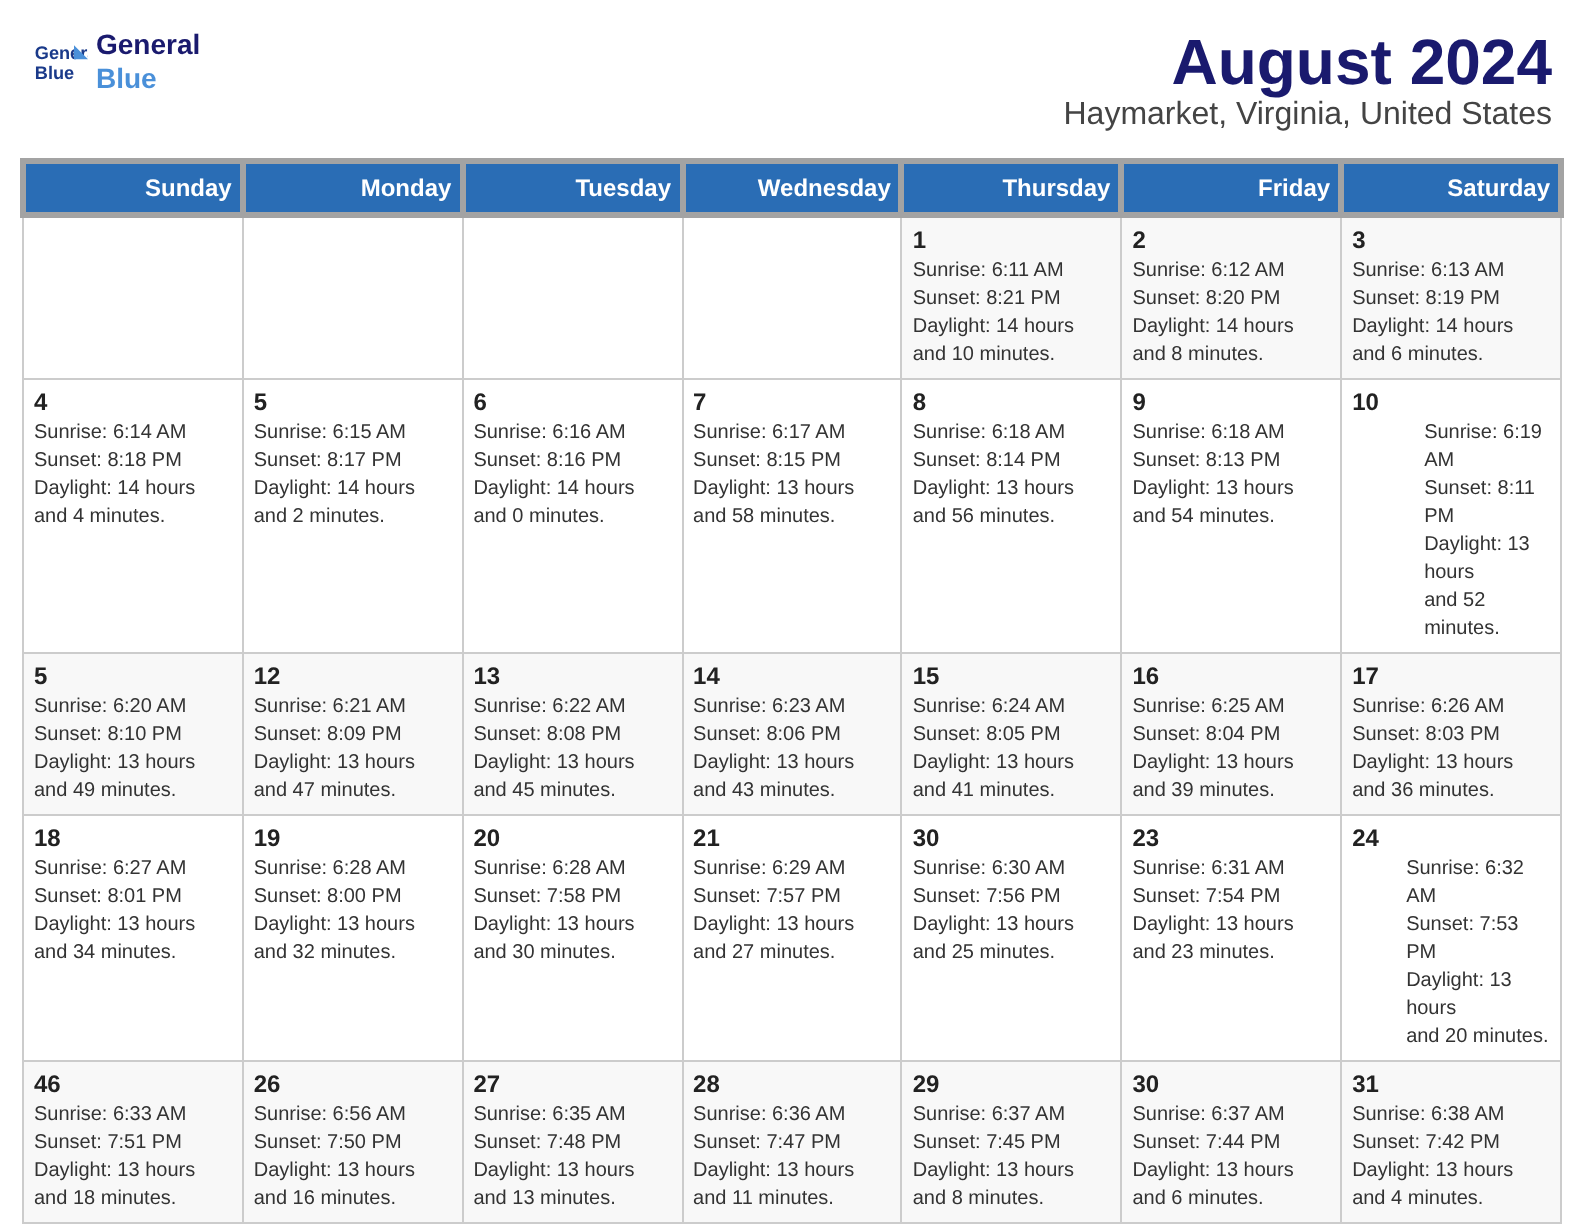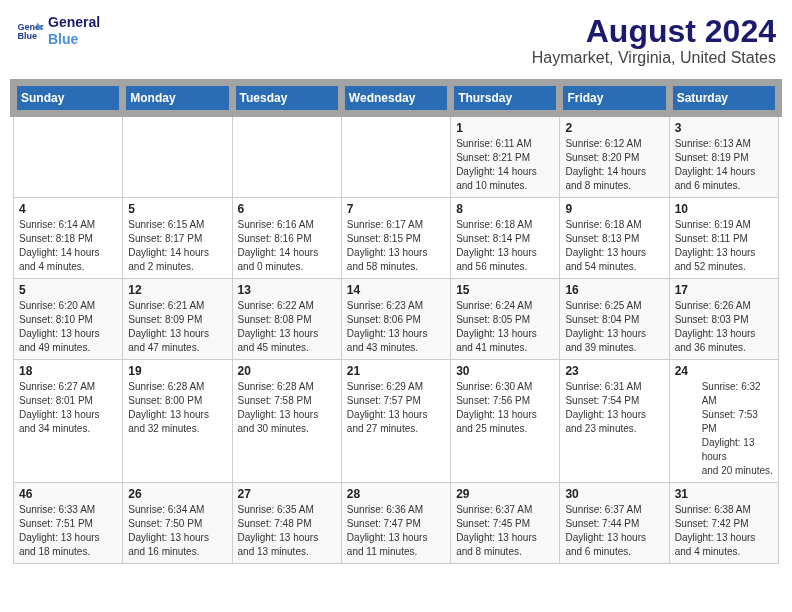--- a/index.html
+++ b/index.html
@@ -44,22 +44,22 @@
       width: 100%;
       border-collapse: collapse;
       table-layout: fixed;
     }
     thead tr th {
       background: #2a6db5;
       color: #fff;
       font-size: 12px;
       font-weight: bold;
       padding: 5px 4px;
-      text-align: left;
-      border: 7px solid #a3a3a3;
+      text-align: right;
+      border: 3px solid #a3a3a3;
     }
     tbody tr td {
       border: 1px solid #ccc;
       vertical-align: top;
       padding: 4px 5px;
       font-size: 10px;
       color: #222;
       height: 80px;
       background: #fff;
     }
@@ -181,21 +181,21 @@
         </td>
         <td>
           <span class="day-num">9</span>
           <div class="day-info" style="white-space: pre-line;">Sunrise: 6:18 AM
 Sunset: 8:13 PM
 Daylight: 13 hours
 and 54 minutes.</div>
         </td>
         <td>
           <span class="day-num">10</span>
-          <div class="day-info" style="white-space: pre-line;">Sunrise: 6:19 AM
+          <div class="day-info" style="white-space: pre-line; margin-left: 36px;">Sunrise: 6:19 AM
 Sunset: 8:11 PM
 Daylight: 13 hours
 and 52 minutes.</div>
         </td>
       </tr>
       <tr>
         <td>
           <span class="day-num">5</span>
           <div class="day-info" style="white-space: pre-line;">Sunrise: 6:20 AM
 Sunset: 8:10 PM
@@ -299,21 +299,21 @@
       <tr>
         <td>
           <span class="day-num">46</span>
           <div class="day-info" style="white-space: pre-line;">Sunrise: 6:33 AM
 Sunset: 7:51 PM
 Daylight: 13 hours
 and 18 minutes.</div>
         </td>
         <td>
           <span class="day-num">26</span>
-          <div class="day-info" style="white-space: pre-line;">Sunrise: 6:34 AM
+          <div class="day-info" style="white-space: pre-line;">Sunrise: 6:56 AM
 Sunset: 7:50 PM
 Daylight: 13 hours
 and 16 minutes.</div>
         </td>
         <td>
           <span class="day-num">27</span>
           <div class="day-info" style="white-space: pre-line;">Sunrise: 6:35 AM
 Sunset: 7:48 PM
 Daylight: 13 hours
 and 13 minutes.</div>

